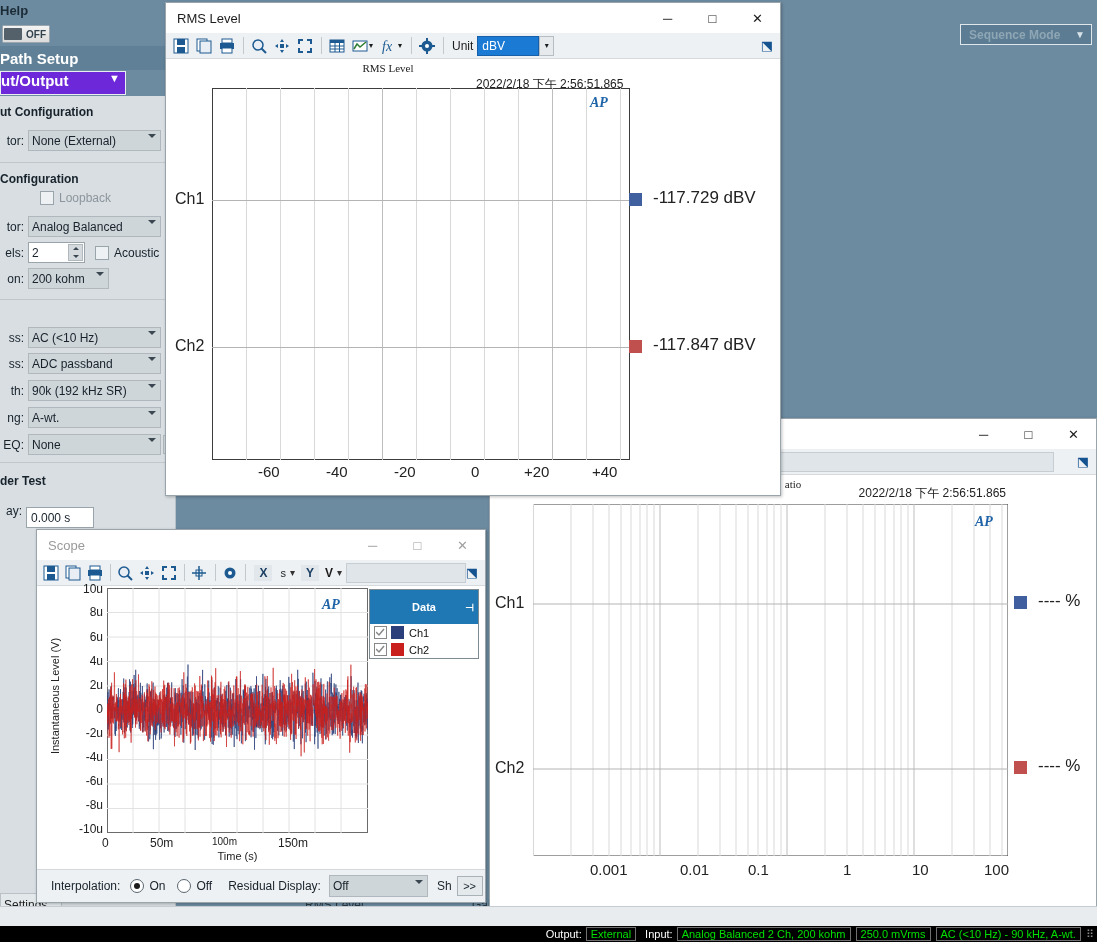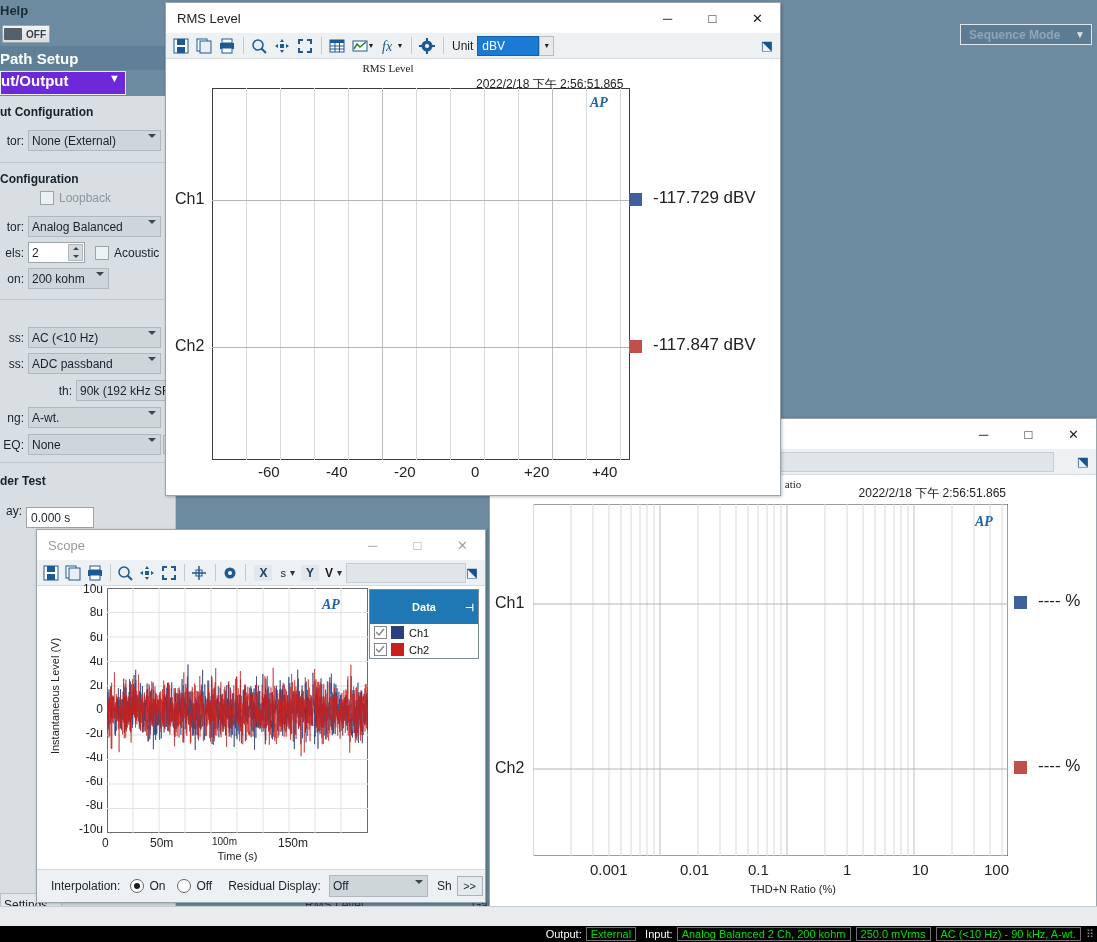--- a/index.html
+++ b/index.html
@@ -200,21 +200,21 @@
   <div class="row" style="left:0;top:257px;">
     <span class="lbl" style="width:24px;">ss:</span>
     <span class="combo-wrap" style="margin-left:4px;">
       <span class="combo" style="width:128px;display:flex;align-items:center;">
         <span>ADC passband</span>
       </span>
       <span class="combo-arrow"></span>
     </span>
   </div>
 
-  <div class="row" style="left:0;top:284px;padding-left:48px;">
+  <div class="row" style="left:0;top:284px;">
     <span class="lbl" style="width:24px;">th:</span>
     <span class="combo-wrap" style="margin-left:4px;">
       <span class="combo" style="width:128px;display:flex;align-items:center;">
         <span>90k (192 kHz SR)</span>
       </span>
       <span class="combo-arrow"></span>
     </span>
   </div>
 
   <div class="row" style="left:0;top:311px;">
@@ -331,21 +331,20 @@
   <div class="readout" style="left:548px;top:172px;">---- %</div>
   <div class="swatch" style="left:524px;top:342px;background:#c0504d;"></div>
   <div class="readout" style="left:548px;top:337px;">---- %</div>
 
   <div class="tick" style="left:100px;top:442px;">0.001</div>
   <div class="tick" style="left:190px;top:442px;">0.01</div>
   <div class="tick" style="left:258px;top:442px;">0.1</div>
   <div class="tick" style="left:353px;top:442px;">1</div>
   <div class="tick" style="left:422px;top:442px;">10</div>
   <div class="tick" style="left:494px;top:442px;">100</div>
-  <div class="axis-lbl" style="position:absolute;left:0;top:464px;width:606px;">THD+N Ratio (%)</div>
 </div>
 
 <div class="win" style="left:36px;top:529px;width:448px;height:372px;">
   <div class="win-title inactive">
     <div class="t">Scope</div>
     <div class="win-btns">
       <div>─</div>
       <div>□</div>
       <div>✕</div>
     </div>

